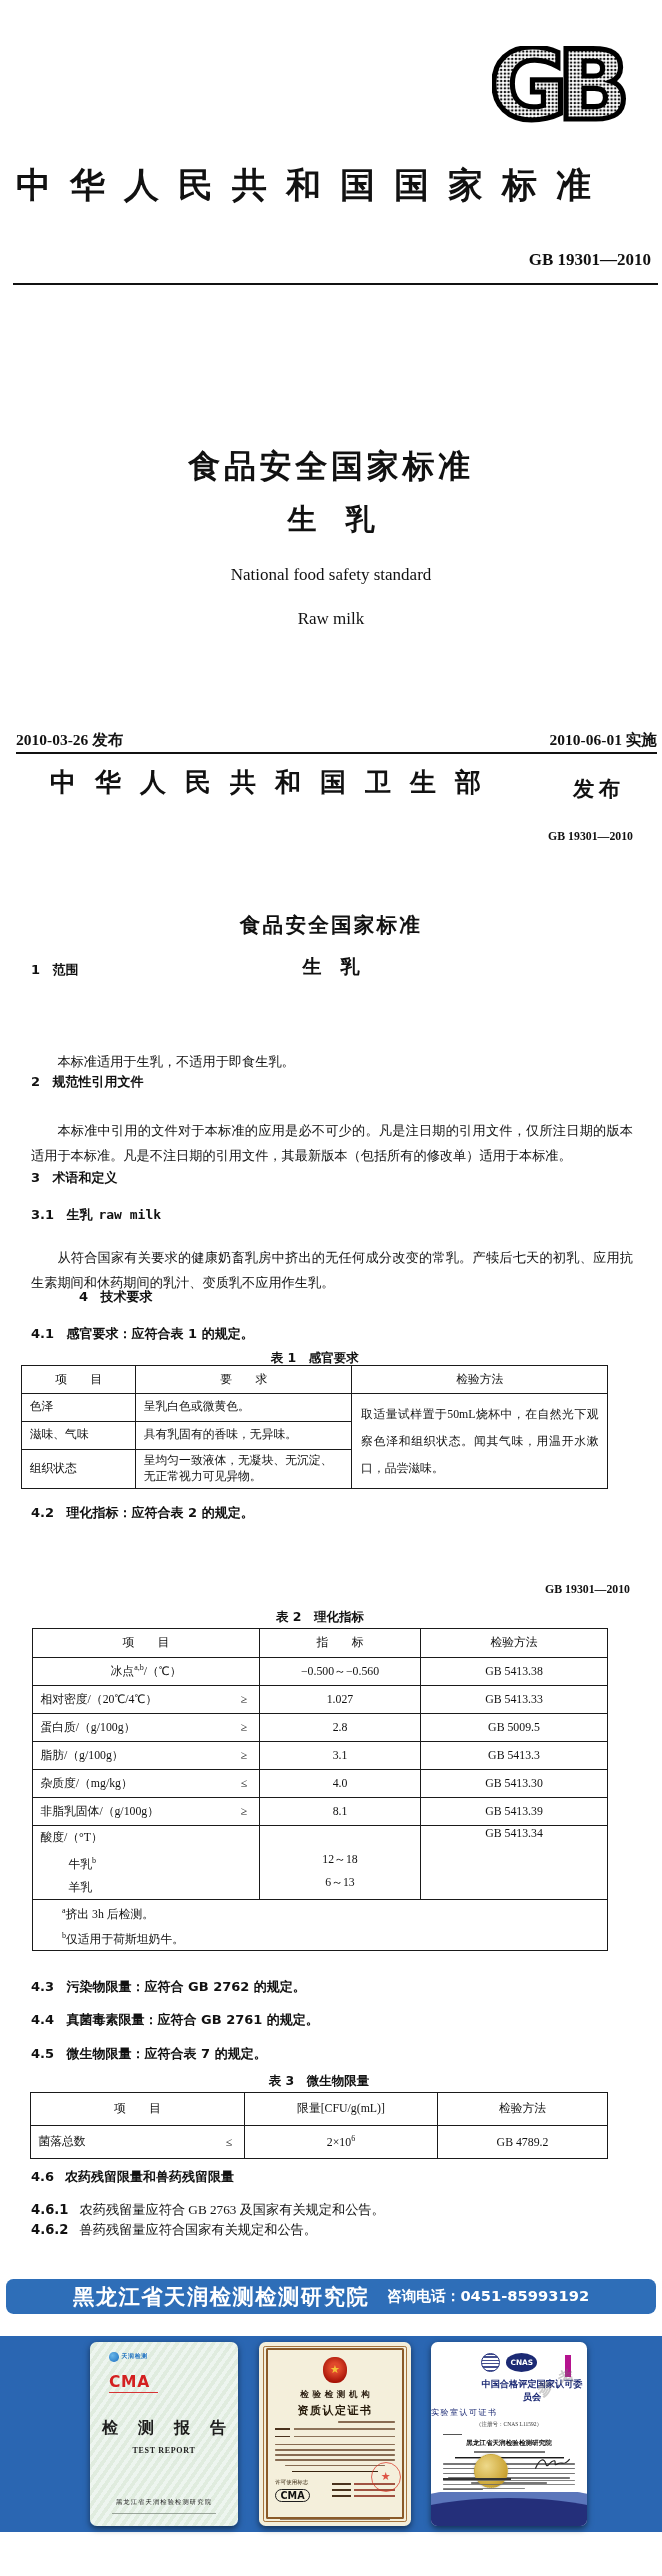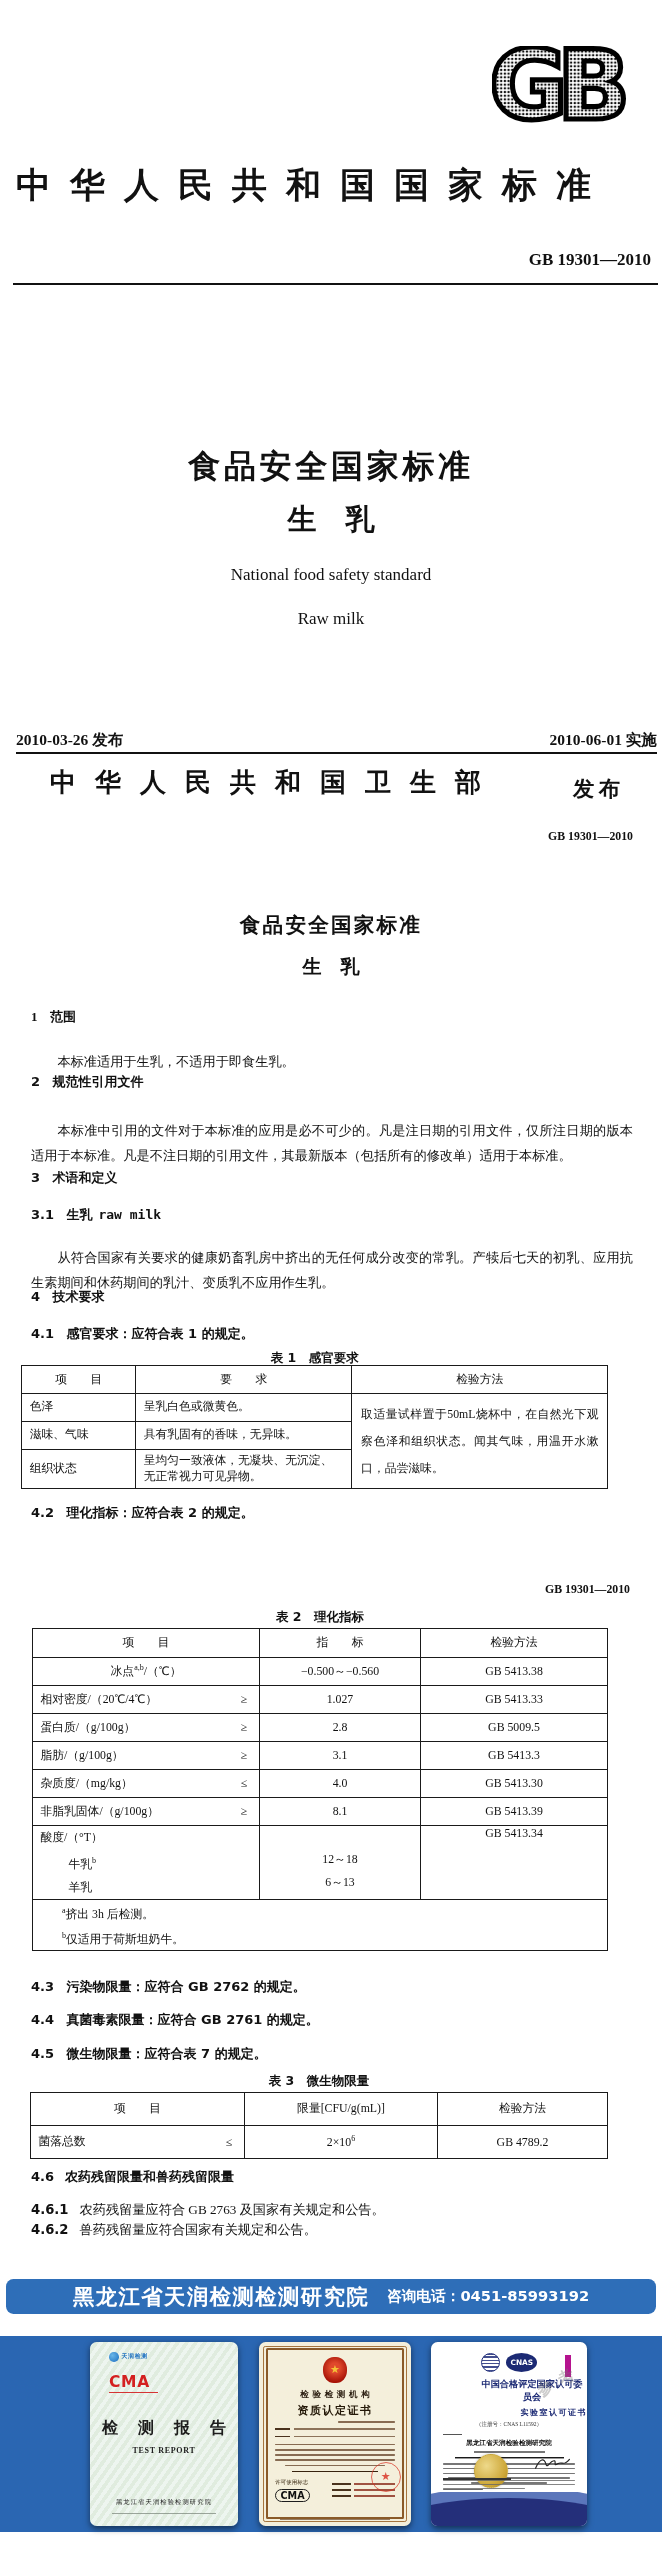--- a/index.html
+++ b/index.html
@@ -27,23 +27,23 @@
   
   .p2t1{top:911px;font-size:20.6px;font-weight:bold;letter-spacing:2.2px;}
   .p2t2{top:954px;font-size:19px;font-weight:bold;}
   .h1{position:absolute;left:31px;right:29px;font-family:"DejaVu Sans","Liberation Sans",sans-serif;font-weight:bold;font-size:13px;white-space:nowrap;}
   .h1 .num{margin-right:12.5px;}
   .h1 .mono{font-family:"DejaVu Sans Mono",monospace;margin-left:5.9px;}
   .mixed{position:absolute;left:31px;right:29px;font-size:13.2px;white-space:nowrap;}
   .mixed .num{font-family:"DejaVu Sans","Liberation Sans",sans-serif;font-weight:bold;margin-right:11px;}
   .body-p{position:absolute;left:31px;right:29px;font-size:13.2px;line-height:25px;text-align:justify;}
   .ind{text-indent:2em;}
-  .s1h{top:1008px;font-family:Liberation Serif, serif;} .s1b{top:1036px;} .s2h{top:1073px;} .s2b{top:1105px;}
+  .s1h{top:961px;} .s1b{top:1036px;} .s2h{top:1073px;} .s2b{top:1105px;}
   .s3h{top:1169px;} .s31h{top:1206px;} .s31b{top:1232px;}
-  .s4h{top:1288px;} .s41{top:1325px;} .s42{top:1504px;}
+  .s4h{top:1288px;margin-left:48px;} .s41{top:1325px;} .s42{top:1504px;}
   .s43{top:1978px;} .s44{top:2011px;} .s45{top:2045px;}
   .s46{top:2168px;} .s461{top:2201px;} .s462{top:2221px;}
 
   
   .tcap{position:absolute;text-align:center;font-family:"DejaVu Sans","Liberation Sans",sans-serif;font-weight:bold;font-size:12.5px;}
   .t1cap{top:1350px;left:21.3px;width:587px;}
   .t2cap{top:1609px;left:32px;width:576px;}
   .t3cap{top:2073px;left:30px;width:578px;}
   table.tbl{position:absolute;border-collapse:collapse;table-layout:fixed;font-size:11.8px;color:#111;}
   .tbl td{border:1.5px solid #1a1a1a;padding:0 7.4px;vertical-align:middle;overflow:hidden;}
@@ -119,21 +119,21 @@
   .stamp{position:absolute;right:10.3px;bottom:34px;width:28px;height:28px;border:1.5px solid rgba(215,45,30,.7);border-radius:50%;display:flex;align-items:center;justify-content:center;color:rgba(215,45,30,.8);font-size:11px;}
   .lic-foot-bar{position:absolute;bottom:5.9px;left:20.6px;right:20.6px;height:1.5px;background:#6b4a2f;opacity:.7;}
 
   
   .cert-cnas{left:431px;width:156px;background:#ffffff;}
   .magenta-bar{position:absolute;top:13.2px;right:16px;width:5.9px;height:22px;background:#b5138f;}
   .cnas-logos{display:flex;justify-content:center;align-items:center;gap:6.6px;margin-top:11px;}
   .ilac{width:17px;height:17px;border-radius:50%;border:1.1px solid #23307c;background:repeating-linear-gradient(0deg,rgba(35,48,124,.85) 0 1.5px,transparent 1.5px 3.3px);}
   .cnas-oval{width:31px;height:18.4px;border-radius:50%;background:#1c2a74;color:#fff;display:flex;align-items:center;justify-content:center;font-size:7.4px;font-weight:bold;font-family:"DejaVu Sans",sans-serif;}
   .cnas-committee{margin-top:6.6px;text-align:center;font-size:9.2px;font-weight:bold;color:#1c2a74;font-family:"DejaVu Sans","Liberation Sans",sans-serif;padding-left:46px;}
-  .cnas-cert{margin-top:2.2px;text-align:right;font-size:8px;font-weight:bold;color:#1c2a74;letter-spacing:1.5px;}
+  .cnas-cert{margin-top:2.2px;text-align:left;font-size:8px;font-weight:normal;color:#1c2a74;letter-spacing:1.5px;}
   .cnas-reg{margin-top:3.7px;text-align:center;font-size:5.5px;color:#333;}
   .cnas-body{padding:0 11.8px;}
   .cnas-zs{width:19px;height:1.5px;background:#555;margin:5.2px 0 0 0;}
   .cnas-org{margin-top:3.7px;text-align:center;font-size:6.6px;font-weight:bold;color:#0d0d0d;}
   .cnas-legal{width:71px;height:1.5px;background:#777;margin:3.7px auto;}
   .cnas-addr{width:109px;height:1.8px;background:#1a1a1a;margin:3.7px auto;border-bottom:0.7px solid #999;}
   .cnas-para .bar{background:#555;margin:3.3px auto;}
   .cnas-dates{margin:5.2px 0 0 0;}
   .cnas-dates .bar{background:#444;margin:3.7px 0;}
   .gold-seal{position:absolute;left:43px;bottom:38px;width:32px;height:32px;border-radius:50%;background:radial-gradient(circle at 36% 34%,#eed98a,#cda738 66%,#a8831f);border:1.5px dotted #c9a93c;box-shadow:0 0 2.9px rgba(0,0,0,.25);}

